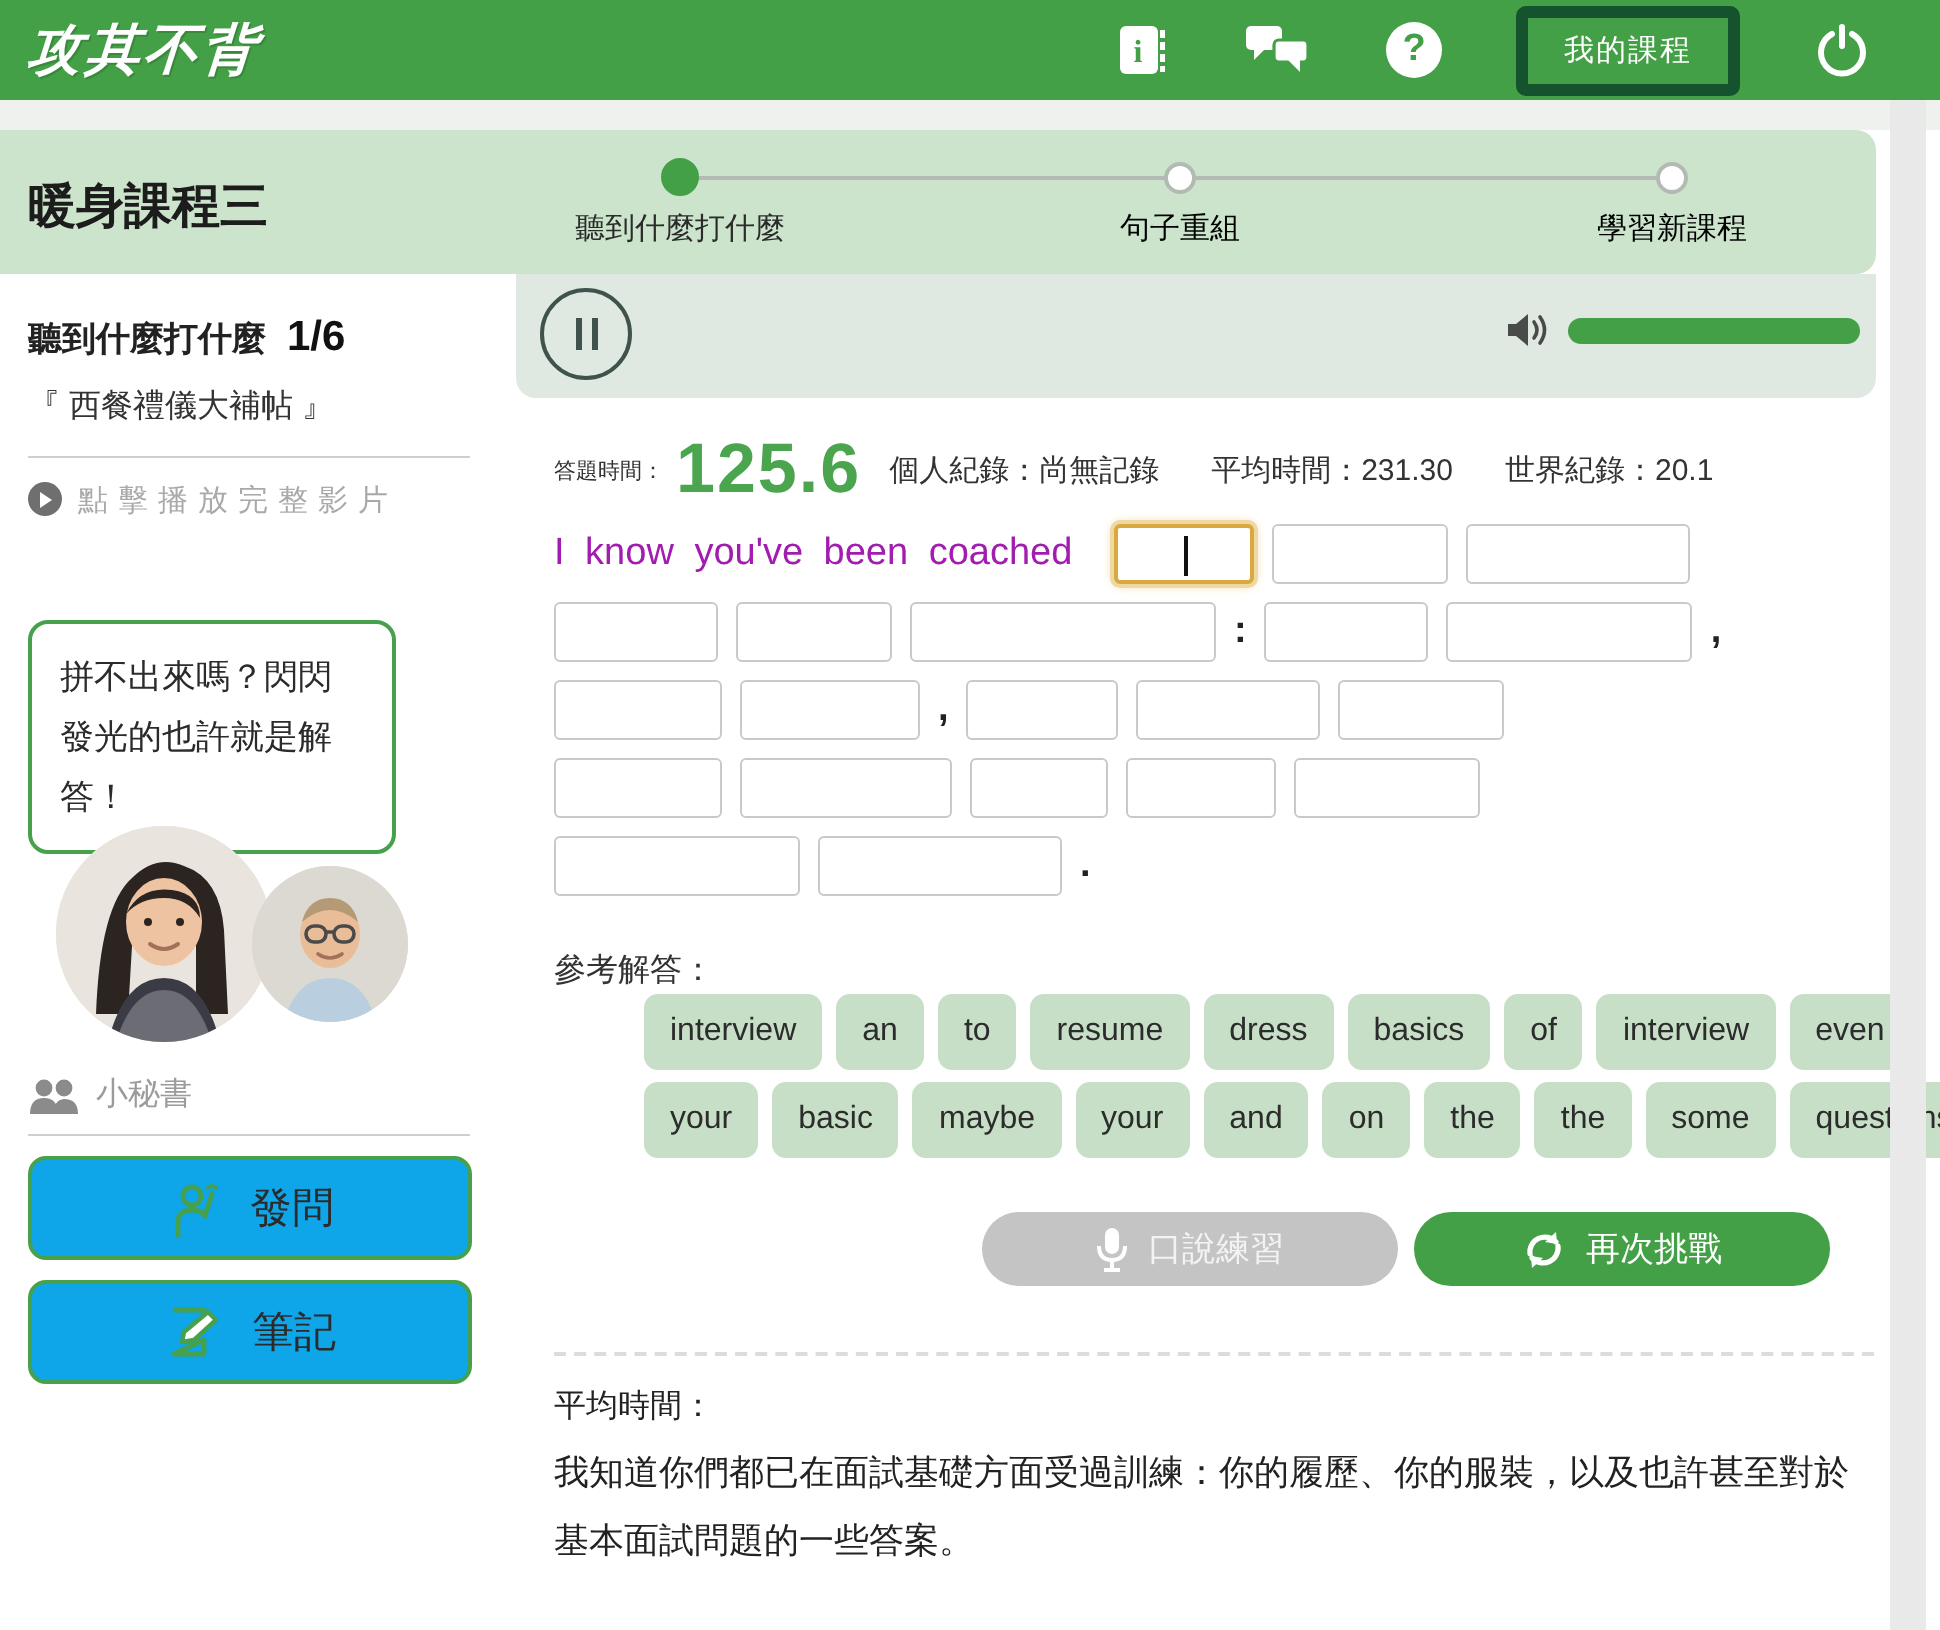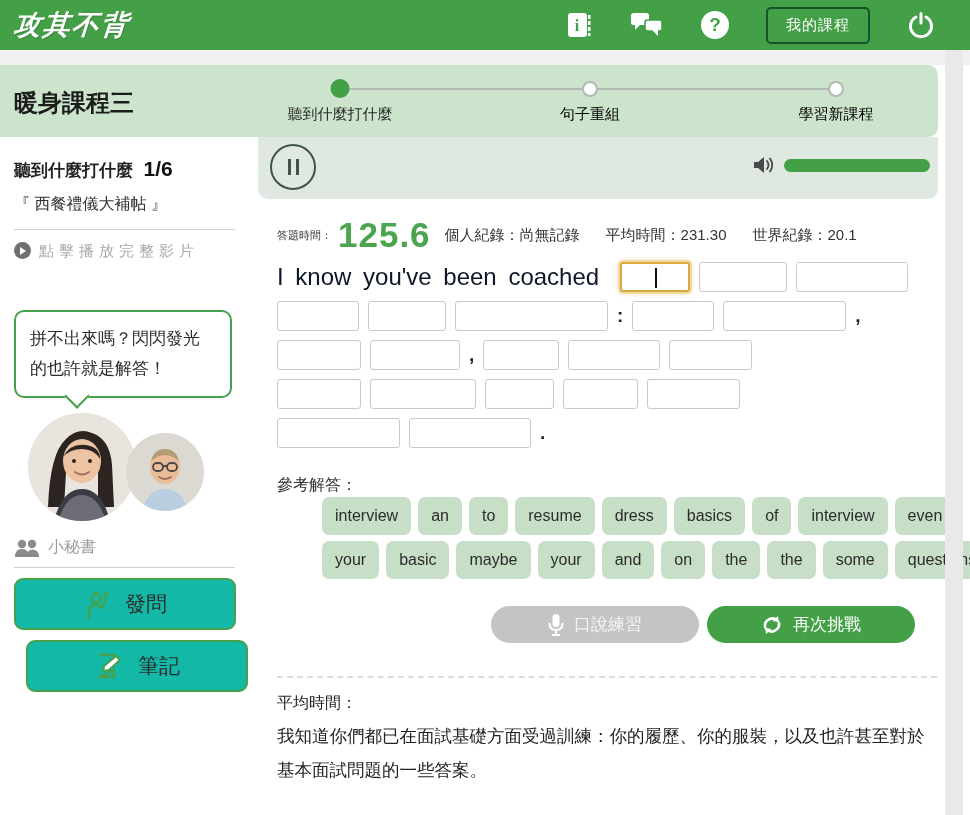--- a/index.html
+++ b/index.html
@@ -20,21 +20,21 @@
     letter-spacing:2px; font-style:italic; text-shadow:1px 1px 0 rgba(0,0,0,.15);
     transform:skewX(-4deg); cursor:pointer;
   }
   .header-right { position:absolute; right:32px; top:0; height:50px; display:flex; align-items:center; gap:34px; }
   .hicon { width:34px; height:34px; display:flex; align-items:center; justify-content:center; cursor:pointer; }
   .q-circle {
     width:28px; height:28px; border-radius:50%; background:#fff; color:#43a047;
     font-weight:bold; font-size:19px; display:flex; align-items:center; justify-content:center;
   }
   .my-courses-btn {
-    border:2px solid #14532d; border-radius:5px; color:#fff; background:transparent;
+    border:6px solid #14532d; border-radius:5px; color:#fff; background:transparent;
     font-size:15px; padding:7px 18px; cursor:pointer; letter-spacing:1px;text-align:right;
   }
 
   
   .header-gap { position:absolute; left:0; top:50px; width:970px; height:15px; background:#eef1ee; }
 
   
   .progress-panel {
     position:absolute; left:0; top:65px; width:938px; height:72px;
     background:#cbe4cb; border-radius:0 10px 10px 0;
@@ -64,47 +64,47 @@
   .play-circle {
     width:17px; height:17px; border-radius:50%; background:#6f6f6f; position:relative; flex:0 0 auto;
   }
   .play-circle::after {
     content:""; position:absolute; left:6px; top:4.5px;
     border-left:6px solid #fff; border-top:4px solid transparent; border-bottom:4px solid transparent;
   }
   .play-text { font-size:15px; color:#a9a9a9; letter-spacing:5px; white-space:nowrap; }
 
   .hint-bubble {
-    position:absolute; left:14px; top:173px; width:218px;
+    position:absolute; left:14px; top:173px; width:184px;
     border:2px solid #47a04b; border-radius:10px; background:#fff;
     padding:12px 14px; font-size:17px; line-height:1.75; color:#2b2b2b;
   }
   .hint-bubble::after {
     content:""; position:absolute; left:52px; bottom:-9px; width:16px; height:16px;
     background:#fff; border-right:2px solid #47a04b; border-bottom:2px solid #47a04b;
     transform:rotate(45deg);
   }
 
   .avatars { position:absolute; left:14px; top:268px; width:230px; height:130px; }
   .avatar { border-radius:50%; overflow:hidden; position:absolute; background:#e7e3dc; }
   .avatar.big { width:108px; height:108px; left:14px; top:8px; }
   .avatar.small { width:78px; height:78px; left:112px; top:28px; }
 
   .assistant-row { position:absolute; left:14px; top:400px; display:flex; align-items:center; gap:8px; }
   .assistant-label { font-size:16px; color:#9b9b9b; }
   .sb-div2 { position:absolute; left:14px; top:430px; width:221px; border-top:1px solid #cfcfcf; }
 
   .sb-btn {
     position:absolute; left:14px; width:222px; height:52px;
-    border:2.5px solid #47a04b; border-radius:9px; background:#14b8a6;
+    border:2.5px solid #47a04b; border-radius:9px; background:#0ea5e9;
     display:flex; align-items:center; justify-content:center; gap:16px;
     font-size:21px; color:#2b2b2b; cursor:pointer;
   }
   .sb-btn.ask { top:441px; }
-  .sb-btn.notes { top:503px;margin-left:12px; }
+  .sb-btn.notes { top:503px; }
 
   
   .main { position:absolute; left:258px; top:137px; width:680px; height:678px; }
   .player-bar {
     position:absolute; left:0; top:0; width:680px; height:62px;
     background:#dfe9e2; border-radius:0 0 10px 10px;
   }
   .pause-btn {
     position:absolute; left:12px; top:7px; width:46px; height:46px; border-radius:50%;
     border:2px solid #3f534c; background:transparent; cursor:pointer;
@@ -116,21 +116,21 @@
 
   .stats-row {
     position:absolute; left:19px; top:78px; display:flex; align-items:center; white-space:nowrap;
   }
   .stat-label { font-size:11px; color:#333; }
   .timer-value { font-size:35px; font-weight:bold; color:#4aa54e; margin:0 14px 0 6px; letter-spacing:1px; }
   .stat-item { font-size:15px; color:#333; margin-right:26px; }
 
   .answer-area { position:absolute; left:19px; top:124px; width:650px; }
   .answer-row { display:flex; align-items:center; margin-bottom:8px; height:31px; }
-  .sentence-prompt { font-size:24px; color:#0f172a; word-spacing:5px; margin-right:21px; white-space:nowrap; }
+  .sentence-prompt { font-size:19px; color:#a21caf; word-spacing:5px; margin-right:21px; white-space:nowrap; }
   .answer-box {
     height:30px; border:1px solid #c9c9c9; border-radius:3px; background:#fff;
     margin-right:9px; position:relative; cursor:text;
   }
   .answer-box.active {
     border:2px solid #d9a93f; box-shadow:0 0 0 2px #eed9a4, 0 0 6px #e8c877;
   }
   .answer-box.active .caret { position:absolute; left:50%; top:4px; width:1.5px; height:20px; background:#111; }
   .punct { font-size:19px; color:#222; margin:0 9px 0 0; font-weight:bold; }
 

